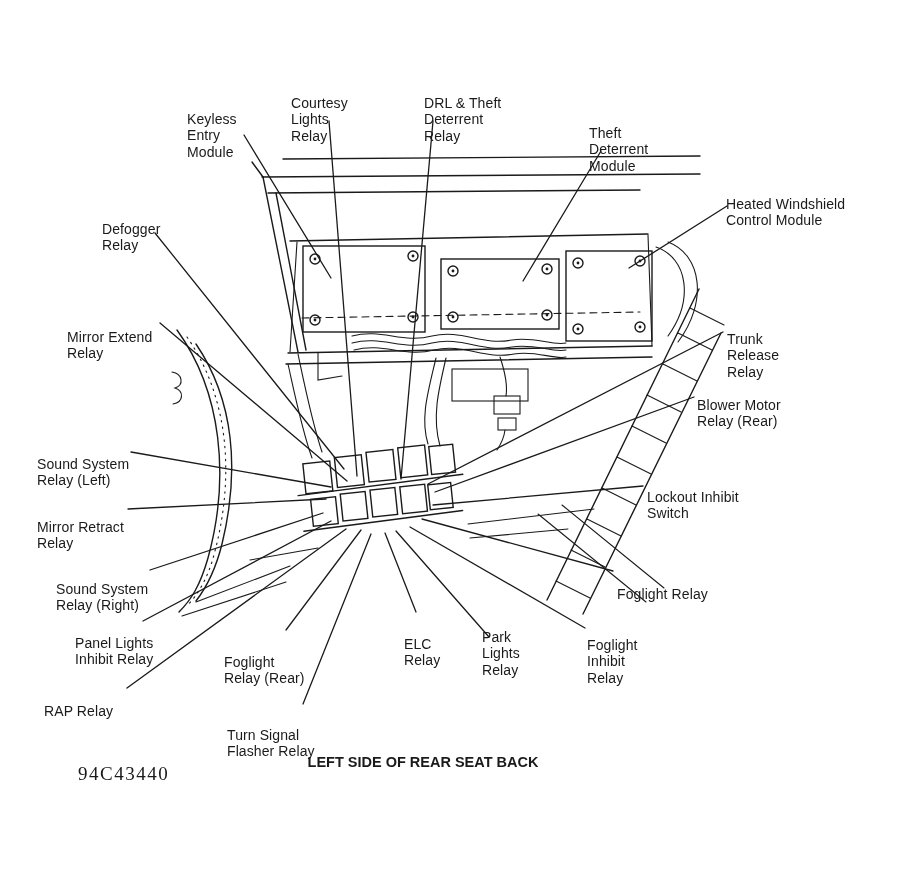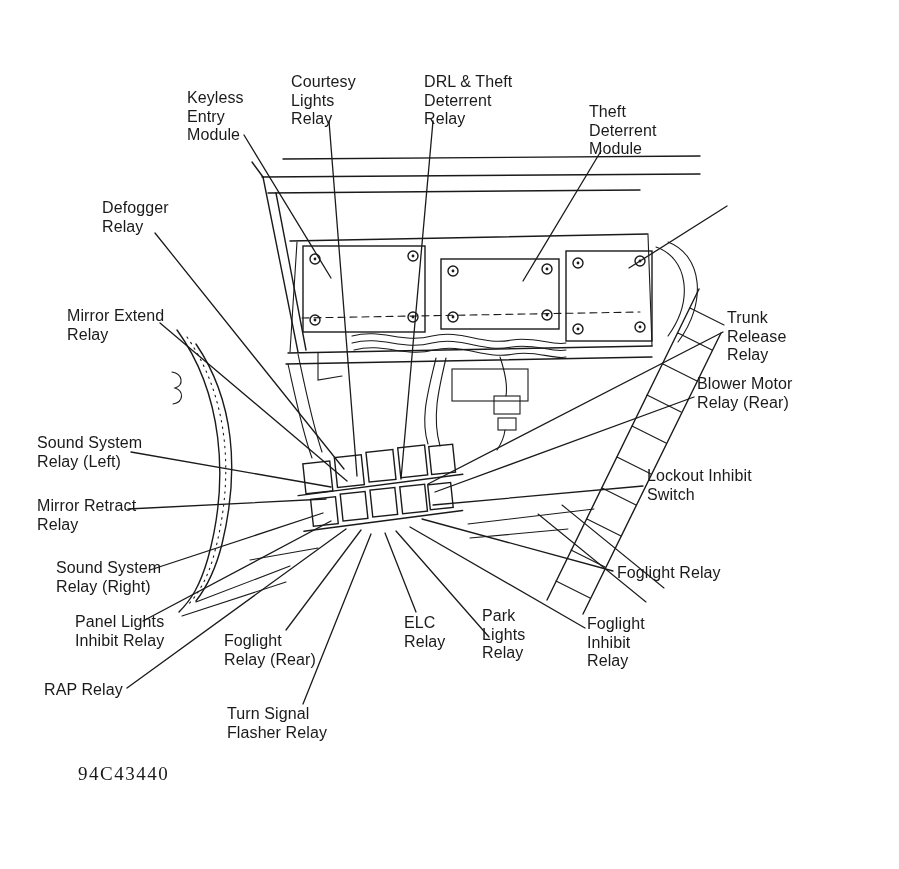--- a/index.html
+++ b/index.html
@@ -17,24 +17,25 @@
     stroke: #1a1a1a;
     fill: none;
     stroke-width: 1.4;
     stroke-linecap: round;
   }
   .art .leader { stroke-width: 1.3; }
   .art .thin { stroke-width: 1.1; }
   .art .dot { fill: #1a1a1a; stroke: none; }
   .label {
     position: absolute;
-    font-size: 16px;
+    font-size: 14px;
     line-height: 1.17;
     white-space: pre-line;
     letter-spacing: 0.1px;
+    margin-top: 22px;
   }
   .caption {
     position: absolute;
     left: 258px;
     top: 752px;
     width: 330px;
     text-align: center;
     font-weight: bold;
     font-size: 14.5px;
     line-height: 1.45;
@@ -198,20 +199,22 @@
 Module</div>
   <div class="label" style="left:291px; top:73px">Courtesy
 Lights
 Relay</div>
   <div class="label" style="left:424px; top:73px">DRL &amp; Theft
 Deterrent
 Relay</div>
   <div class="label" style="left:589px; top:103px">Theft
 Deterrent
 Module</div>
+  <div class="label" style="left:726px; top:174px">Heated Windshield
+Control Module</div>
   <div class="label" style="left:102px; top:199px">Defogger
 Relay</div>
   <div class="label" style="left:67px;  top:307px">Mirror Extend
 Relay</div>
   <div class="label" style="left:37px;  top:434px">Sound System
 Relay (Left)</div>
   <div class="label" style="left:37px;  top:497px">Mirror Retract
 Relay</div>
   <div class="label" style="left:56px;  top:559px">Sound System
 Relay (Right)</div>
@@ -233,16 +236,17 @@
   <div class="label" style="left:617px; top:564px">Foglight Relay</div>
   <div class="label" style="left:647px; top:467px">Lockout Inhibit
 Switch</div>
   <div class="label" style="left:697px; top:375px">Blower Motor
 Relay (Rear)</div>
   <div class="label" style="left:727px; top:309px">Trunk
 Release
 Relay</div>
 
   <div class="caption">
+    <div>LEFT SIDE OF REAR SEAT BACK</div>
   </div>
   <div class="part-number">94C43440</div>
 
 </div>
 
 </body></html>

